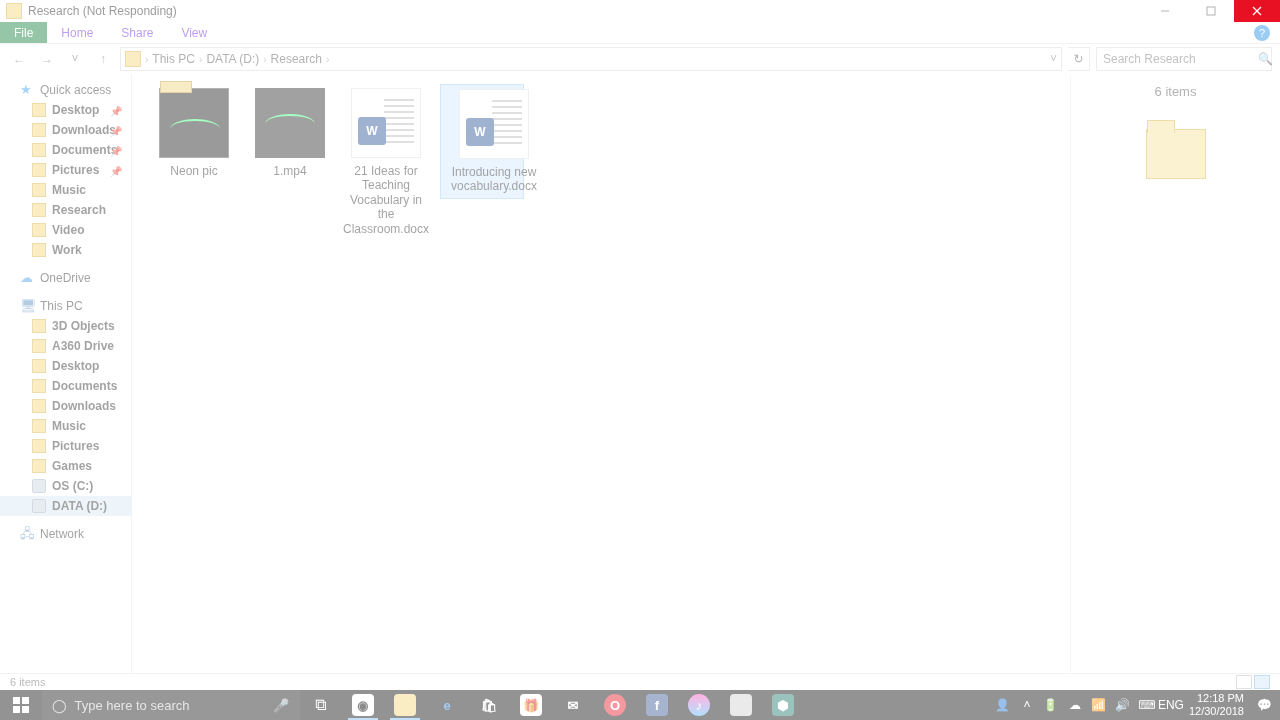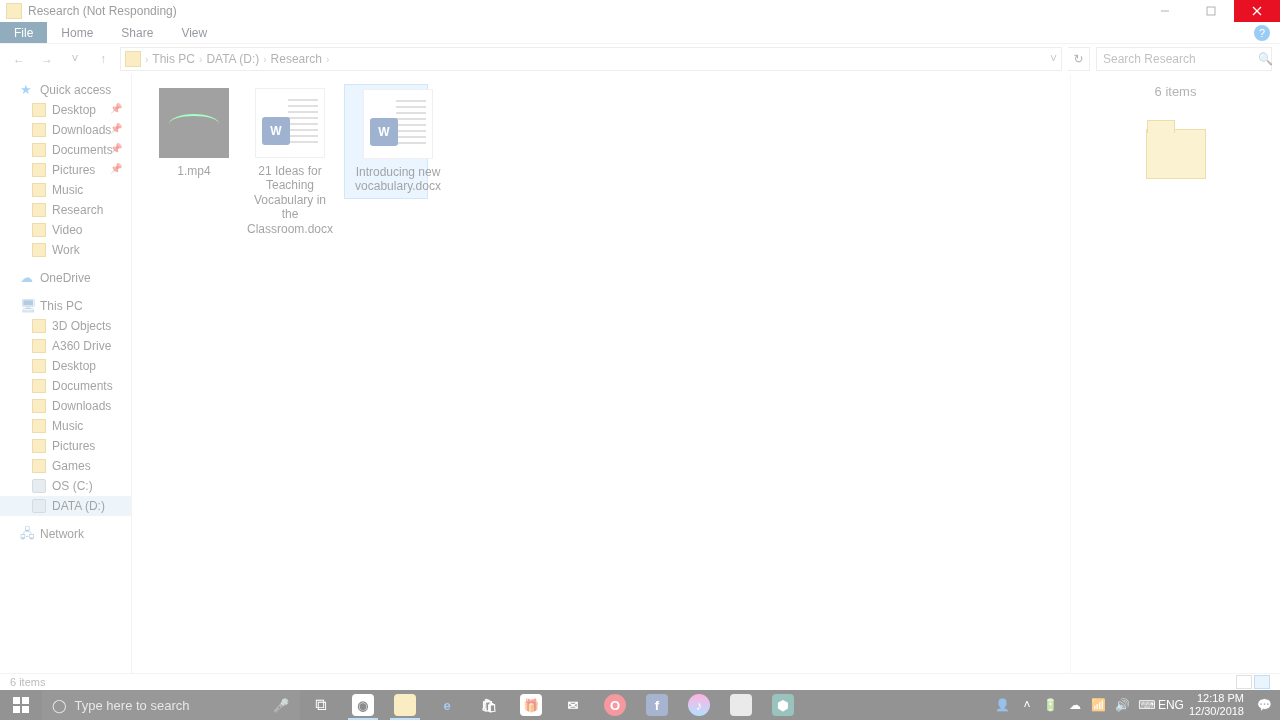--- a/index.html
+++ b/index.html
@@ -12,39 +12,39 @@
 
 .titlebar { height:22px; display:flex; align-items:center; background:#fff; font-size:12px; color:#222;text-align:right; }
 .titlebar .icon { width:16px; height:16px; margin:0 6px; background:#f7d77a; border:1px solid #d8b34a; }
 .titlebar .spacer { flex:1; }
 .winbtn { width:46px; height:22px; display:flex; align-items:center; justify-content:center; }
 .winbtn svg { stroke:#555; }
 .winbtn.close { background:#e81123; }
 .winbtn.close svg { stroke:#fff; }
 
 .ribbon-tabs { height:22px; display:flex; align-items:center; border-bottom:1px solid #e5e5e5; font-size:12px; }
-.ribbon-tabs .tab { padding:0 14px; height:100%; display:flex; align-items:center; color:#0f172a; }
-.ribbon-tabs .tab.active { background:#0c4a6e; color:#fff; }
+.ribbon-tabs .tab { padding:0 14px; height:100%; display:flex; align-items:center; color:#6d28d9; }
+.ribbon-tabs .tab.active { background:#15803d; color:#fff; }
 .ribbon-tabs .help-ico { margin-left:auto; margin-right:10px; width:16px; height:16px; border-radius:50%; background:#1f8fe6; color:#fff; font-size:11px; display:flex; align-items:center; justify-content:center; }
 
 .addrbar { height:30px; display:flex; align-items:center; gap:6px; padding:0 8px; font-size:12px; color:#555; }
 .navbtn { width:22px; height:22px; display:flex; align-items:center; justify-content:center; color:#777; }
 .breadcrumb { flex:1; display:flex; align-items:center; border:1px solid #d8d8d8; height:24px; padding:0 4px; gap:4px; }
 .breadcrumb .chev { color:#999; font-size:10px; }
 .breadcrumb .bc-folder { width:16px; height:16px; background:#f7d77a; border:1px solid #d8b34a; }
 .refresh { width:22px; border:1px solid #d8d8d8; border-left:none; height:24px; display:flex; align-items:center; justify-content:center; }
 .search { width:176px; height:24px; border:1px solid #d8d8d8; display:flex; align-items:center; padding:0 6px; color:#999; }
 .search input { border:none; outline:none; flex:1; font-size:12px; color:#444; background:transparent; }
 .search .mag { font-size:12px; color:#888; }
 
 .body { display:flex; height:calc(720px - 22px - 22px - 30px - 17px - 30px); }
 .sidebar { width:132px; border-right:1px solid #e5e5e5; padding:6px 0; font-size:12px; color:#333; overflow:hidden; }
 .sb-group { margin-bottom:8px; }
 .sb-head { display:flex; align-items:center; gap:6px; padding:3px 8px 3px 20px; color:#333; }
-.sb-item { display:flex; align-items:flex-start; gap:6px; padding:3px 8px 3px 32px; color:#333; position:relative; }
+.sb-item { display:flex; align-items:flex-end; gap:6px; padding:3px 8px 3px 32px; color:#333; position:relative;font-weight:bold; }
 .sb-item.selected { background:#d8e8f5; }
 .pin { position:absolute; right:8px; color:#aaa; font-size:10px; }
 .ico { width:14px; height:14px; display:inline-block; }
 .ico.folder { background:#f7d77a; border:1px solid #d8b34a; }
 .ico.disk { background:#c9d4de; border:1px solid #9fb0c0; border-radius:2px; }
 .ico.star { color:#3aa0f0; font-size:13px; line-height:1; }
 .ico.cloud { color:#4a9fe0; font-size:13px; line-height:1; }
 .ico.pc { color:#5a8fc0; font-size:13px; line-height:1; }
 .ico.net { color:#5a8fc0; font-size:13px; line-height:1; }
 
@@ -247,20 +247,26 @@
       <div class="sb-head">
           <span class="ico net">🖧</span>
           <span>Network</span>
         </div>
     </div>
   </div>
 
   <div class="content">
     <div class="items-area" id="items-area">
         <div class="item">
+          <div class="thumb folder-dark">
+            <div class="wave"></div>
+          </div>
+          <div class="label">Neon pic</div>
+        </div>
+        <div class="item">
           <div class="thumb mp4">
             <div class="wave"></div>
           </div>
           <div class="label">1.mp4</div>
         </div>
         <div class="item">
           <div class="thumb docx"></div>
           <div class="label">21 Ideas for Teaching Vocabulary in the Classroom.docx</div>
         </div>
         <div class="item selected">

